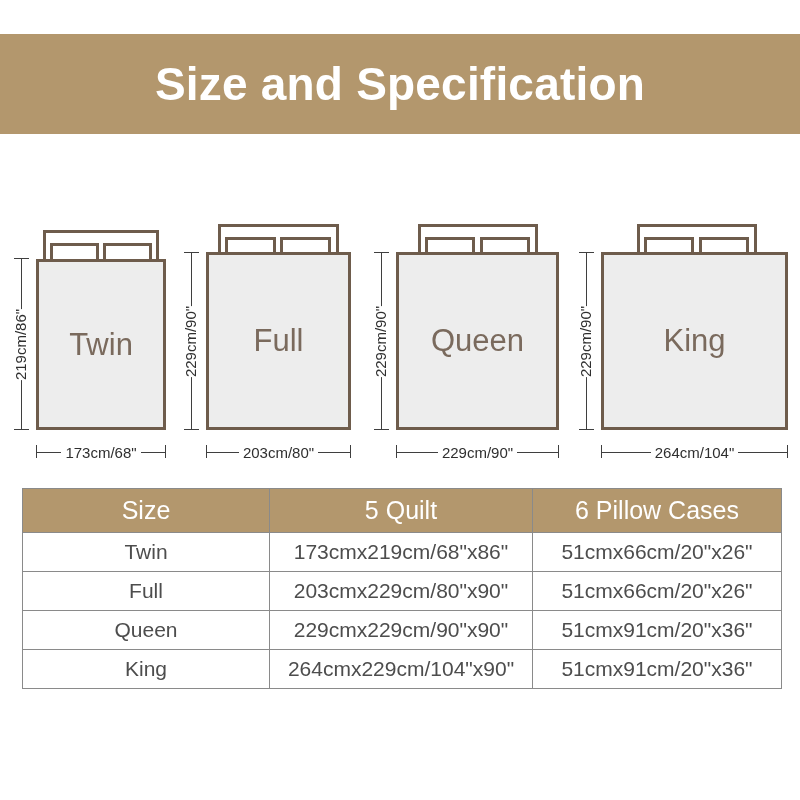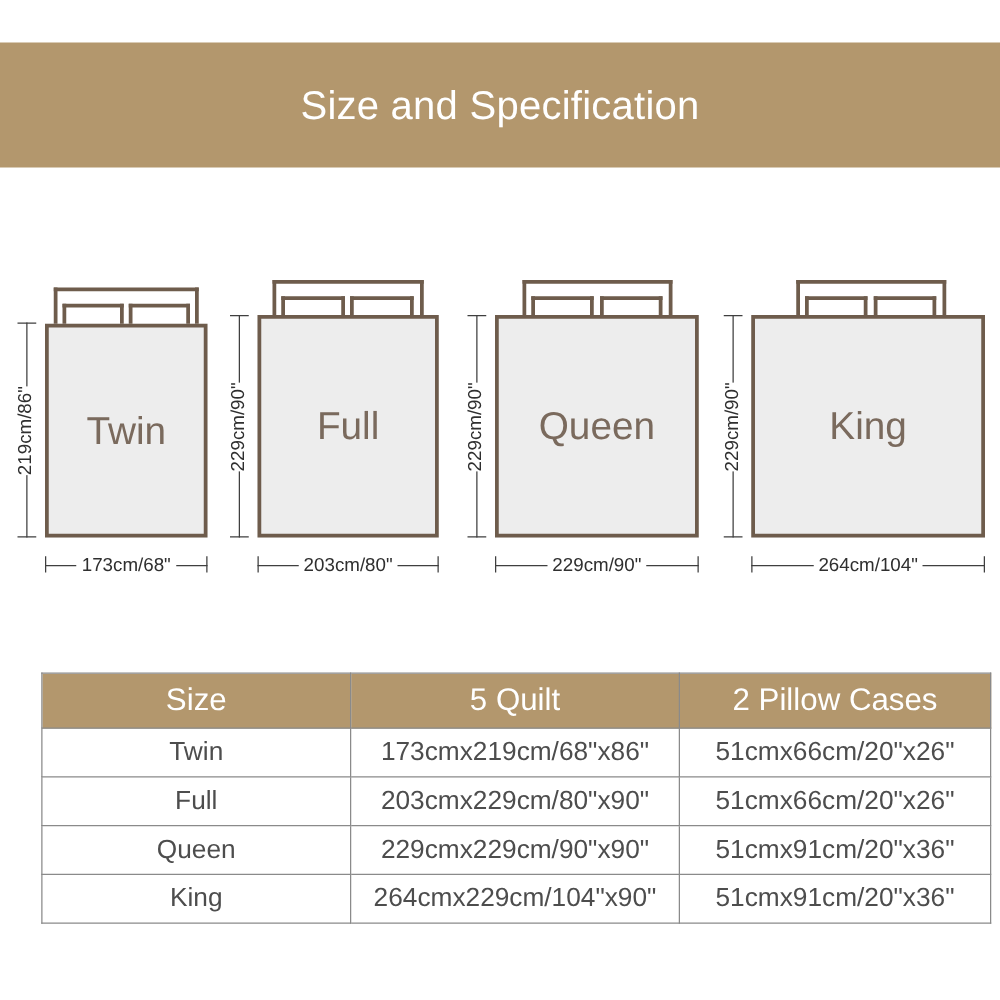--- a/index.html
+++ b/index.html
@@ -23,22 +23,22 @@
     top: 34px;
     width: 800px;
     height: 100px;
     background: #b3976d;
     display: flex;
     align-items: center;
     justify-content: center;
   }
   .banner-title {
     color: #ffffff;
-    font-size: 32px;
-    font-weight: normal;
+    font-size: 46px;
+    font-weight: bold;
     letter-spacing: 0.2px;
     white-space: nowrap;
   }
 
   
   .beds {
     position: absolute;
     left: 0;
     top: 222px;
     width: 800px;
@@ -151,25 +151,24 @@
   .bed-label {
     font-size: 31px;
     color: #7a6a5d;
     white-space: nowrap;
   }
 
   
   .spec-table {
     position: absolute;
     left: 22px;
-    top: 538px;
+    top: 488px;
     width: 756px;
     border-collapse: collapse;
     table-layout: fixed;
-    margin-left: 11px;
   }
   .spec-table th, .spec-table td {
     border: 1px solid #8a8a8a;
     text-align: center;
     font-weight: normal;
     padding: 0;
     height: 38px;
   }
   .spec-table thead th {
     background: #b3976d;
@@ -288,21 +287,21 @@
     </div>
   </div>
 
 </div>
 
 <table class="spec-table">
   <thead>
     <tr>
       <th class="col-size">Size</th>
       <th class="col-quilt">5 Quilt</th>
-      <th class="col-pillow">2 Pillow Cases</th>
+      <th class="col-pillow">6 Pillow Cases</th>
     </tr>
   </thead>
   <tbody>
     <tr>
       <td>Twin</td>
       <td>173cmx219cm/68"x86"</td>
       <td>51cmx66cm/20"x26"</td>
     </tr>
     <tr>
       <td>Full</td>

